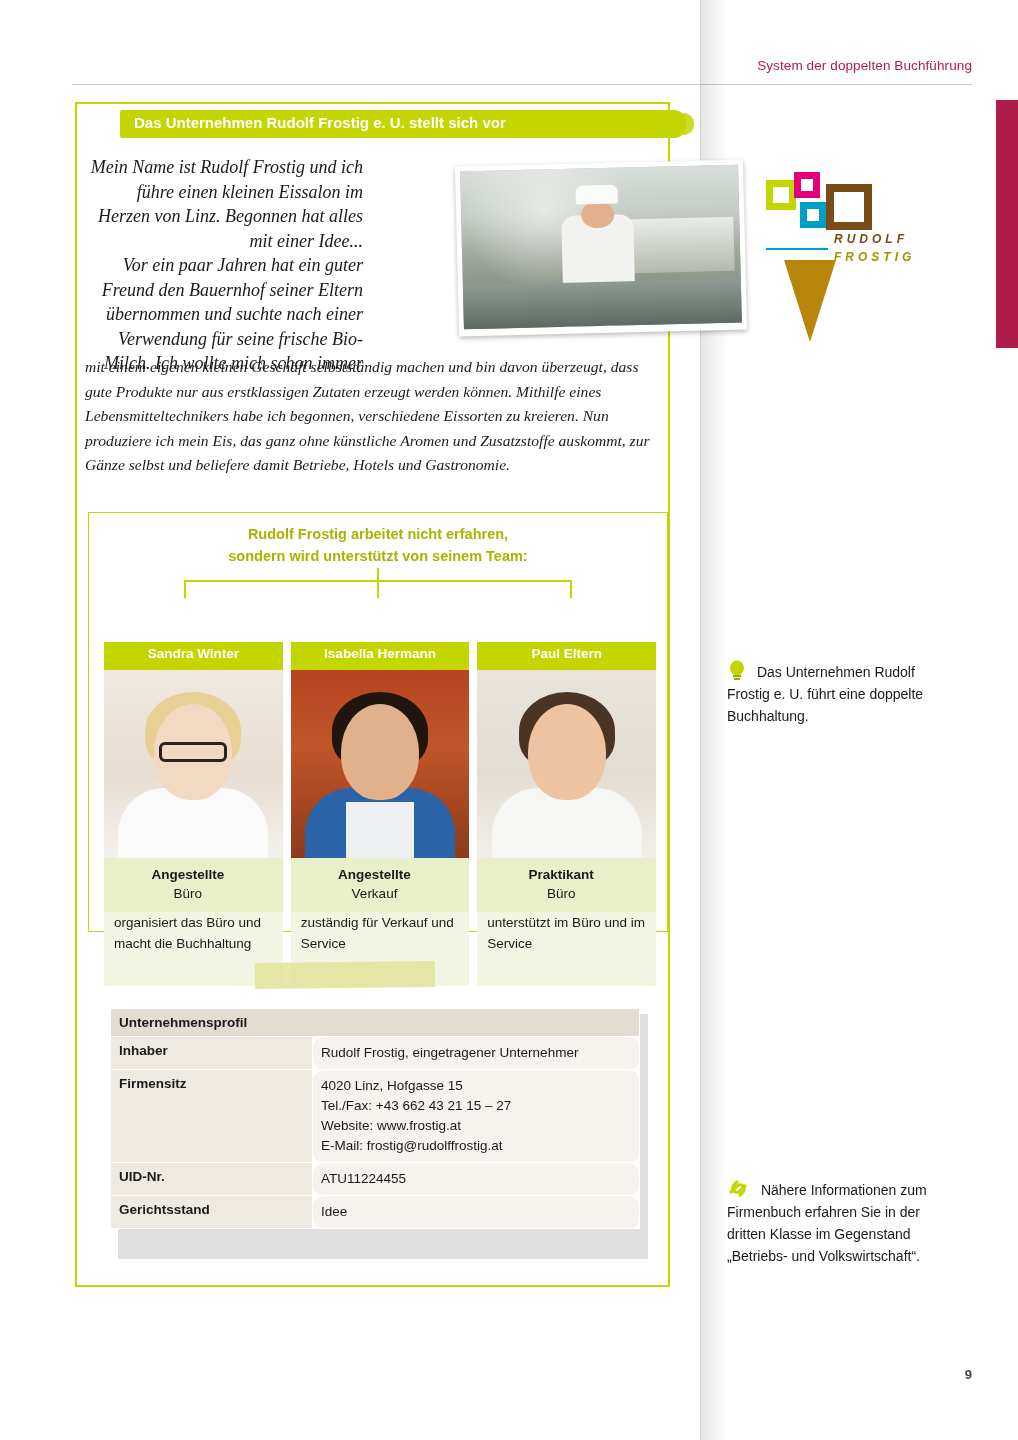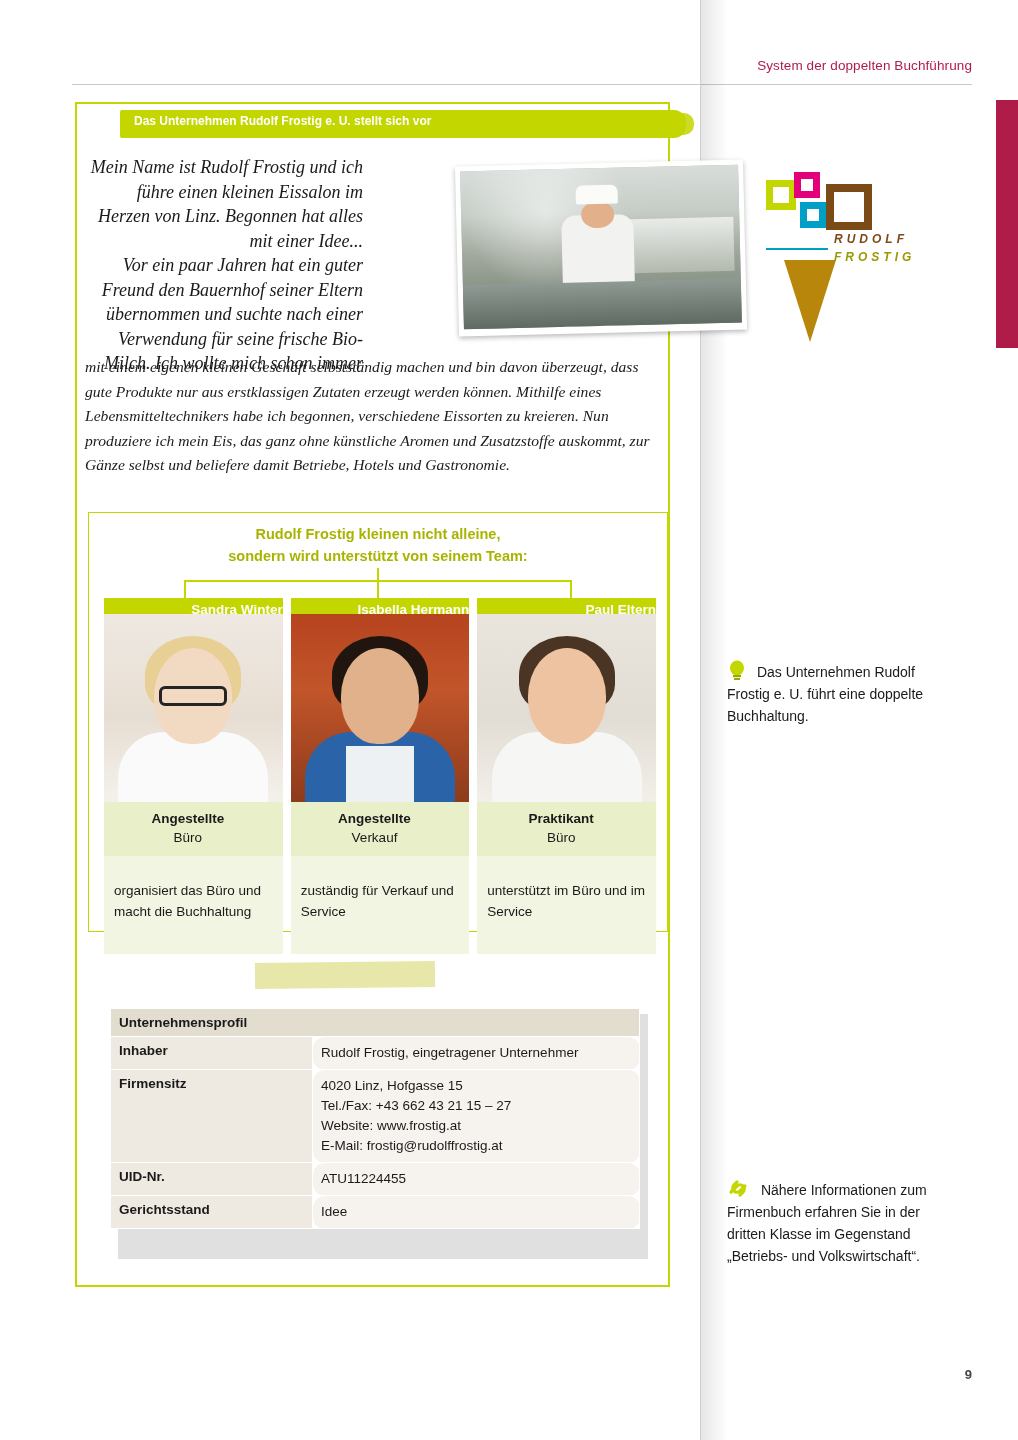--- a/index.html
+++ b/index.html
@@ -97,21 +97,21 @@
     width: 16px;
     height: 22px;
     background: #c3d600;
     border-radius: 0 10px 10px 0;
     opacity: 0.85;
   }
   .block-title-text {
     position: absolute;
     left: 134px;
     top: 114px;
-    font-size: 12px;
+    font-size: 15px;
     font-weight: bold;
     color: #ffffff;
     z-index: 3;
   }
 
   
   .intro-wrap {
     position: absolute;
     left: 85px;
     top: 155px;
@@ -267,27 +267,28 @@
     top: 598px;
     width: 552px;
     display: flex;
     gap: 8px;
   }
   .card {
     width: 179px;
     background: #ffffff;
   }
   .card-name {
-    height: 16px;
+    height: 28px;
     line-height: 24px;
-    text-align: right;
+    text-align: center;
     background: #c3d600;
     color: #ffffff;
     font-size: 13.5px;
     font-weight: bold;
+    margin-top: 44px;
   }
   .card-photo {
     height: 188px;
     position: relative;
     overflow: hidden;
   }
   .p1 {
     background: linear-gradient(to bottom, #efe9e2 0%, #e7ded3 55%, #f4f1ec 100%);
   }
   .p2 {
@@ -366,21 +367,21 @@
   }
   .card-role .r2 {
     font-size: 13.5px;
     display: block;
     line-height: 19px;
   }
   .card-desc {
     background: #f2f5e2;
     font-size: 13.5px;
     line-height: 21px;
-    padding: 24px 10px 12px 10px;
+    padding: 0 10px 12px 10px;
     min-height: 62px;
   }
 
   
   .tape {
     position: absolute;
     left: 255px;
     top: 962px;
     width: 180px;
     height: 26px;
@@ -524,21 +525,21 @@
         <div class="chef-hat"></div>
         <div class="counter"></div>
       </div>
     </div>
   </div>
 
   <div class="intro-rest">mit einem eigenen kleinen Geschäft selbstständig machen und bin davon überzeugt, dass gute Produkte nur aus erstklassigen Zutaten erzeugt werden können. Mithilfe eines Lebensmitteltechnikers habe ich begonnen, verschiedene Eissorten zu kreieren. Nun produziere ich mein Eis, das ganz ohne künstliche Aromen und Zusatzstoffe auskommt, zur Gänze selbst und beliefere damit Betriebe, Hotels und Gastronomie.</div>
 
   <div class="team-panel"></div>
   <div class="team-heading">
-    <span>Rudolf Frostig kleinen nicht alleine,</span><br>
+    <span>Rudolf Frostig arbeitet nicht erfahren,</span><br>
     <span>sondern wird unterstützt von seinem Team:</span>
   </div>
 
   <div class="org-lines">
     <div class="vstem"></div>
     <div class="hbar"></div>
     <div class="drop d1"></div>
     <div class="drop d2"></div>
     <div class="drop d3"></div>
   </div>

